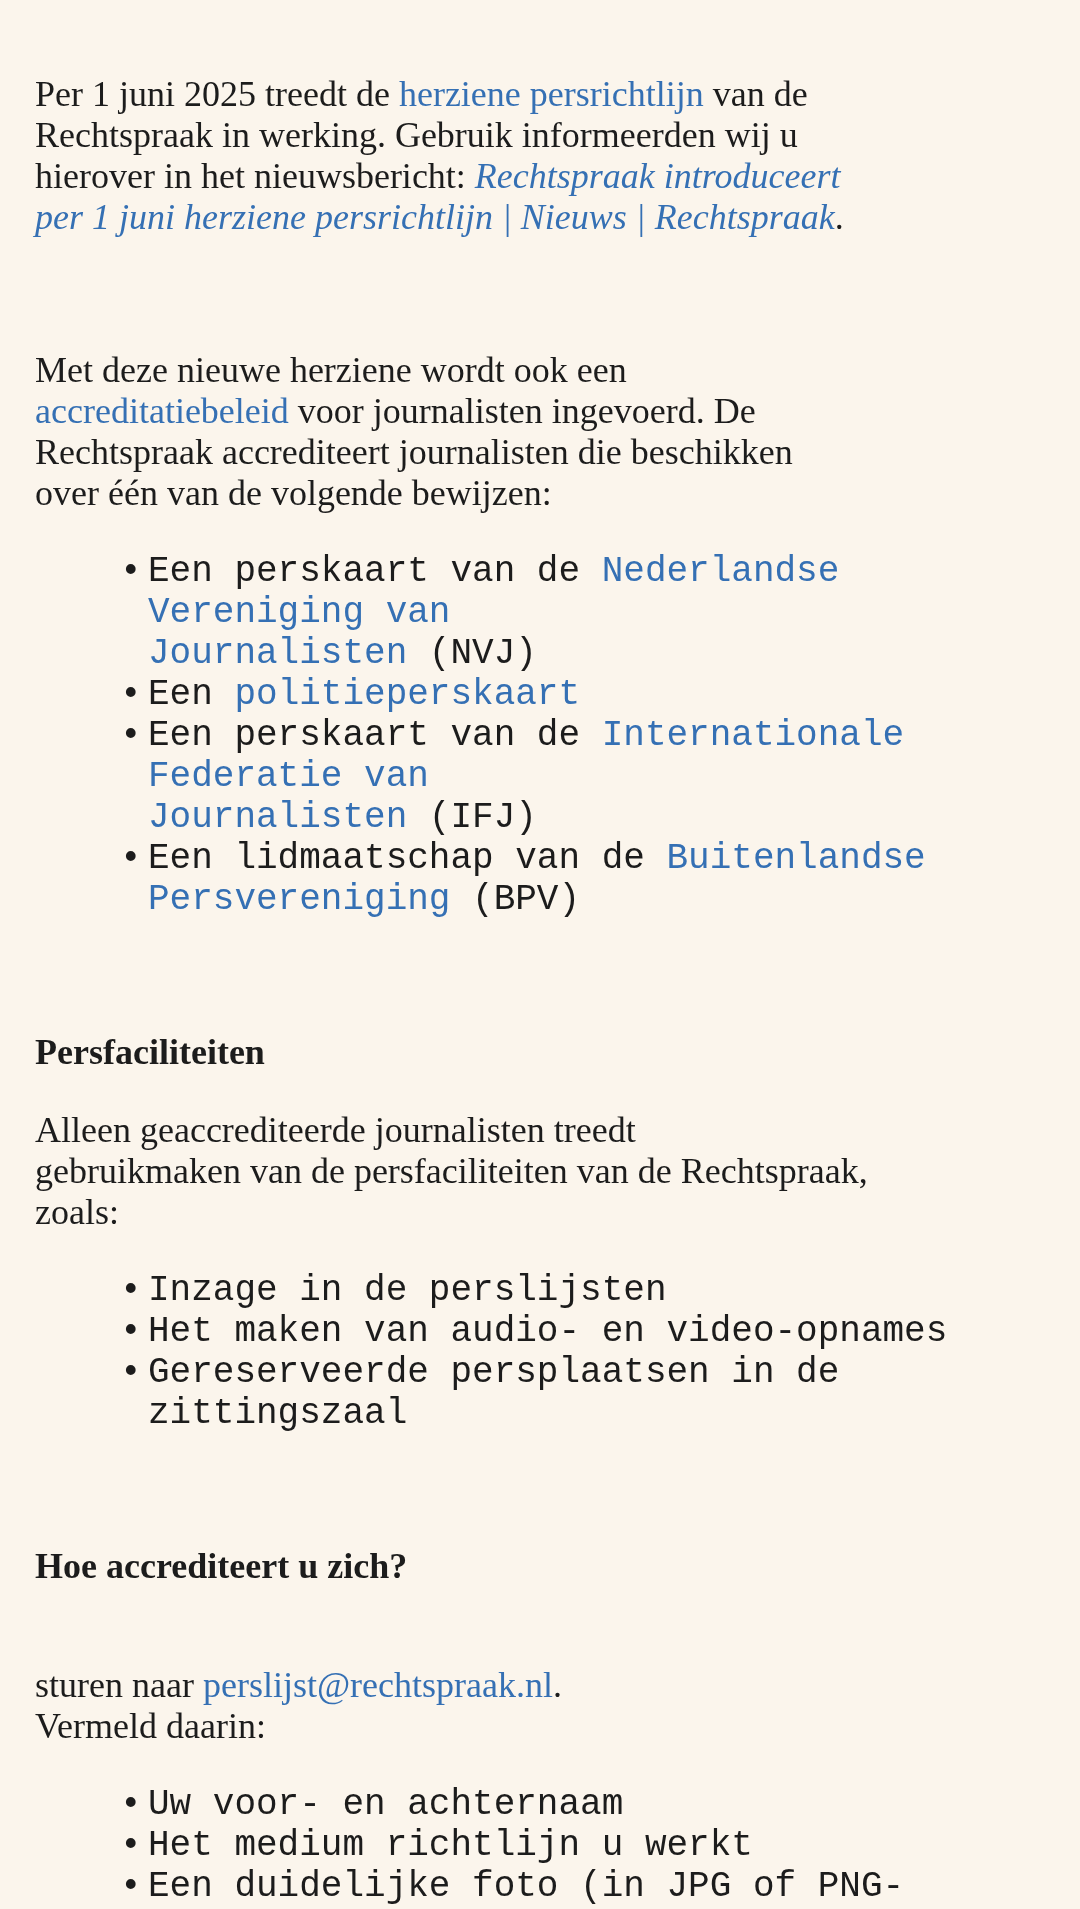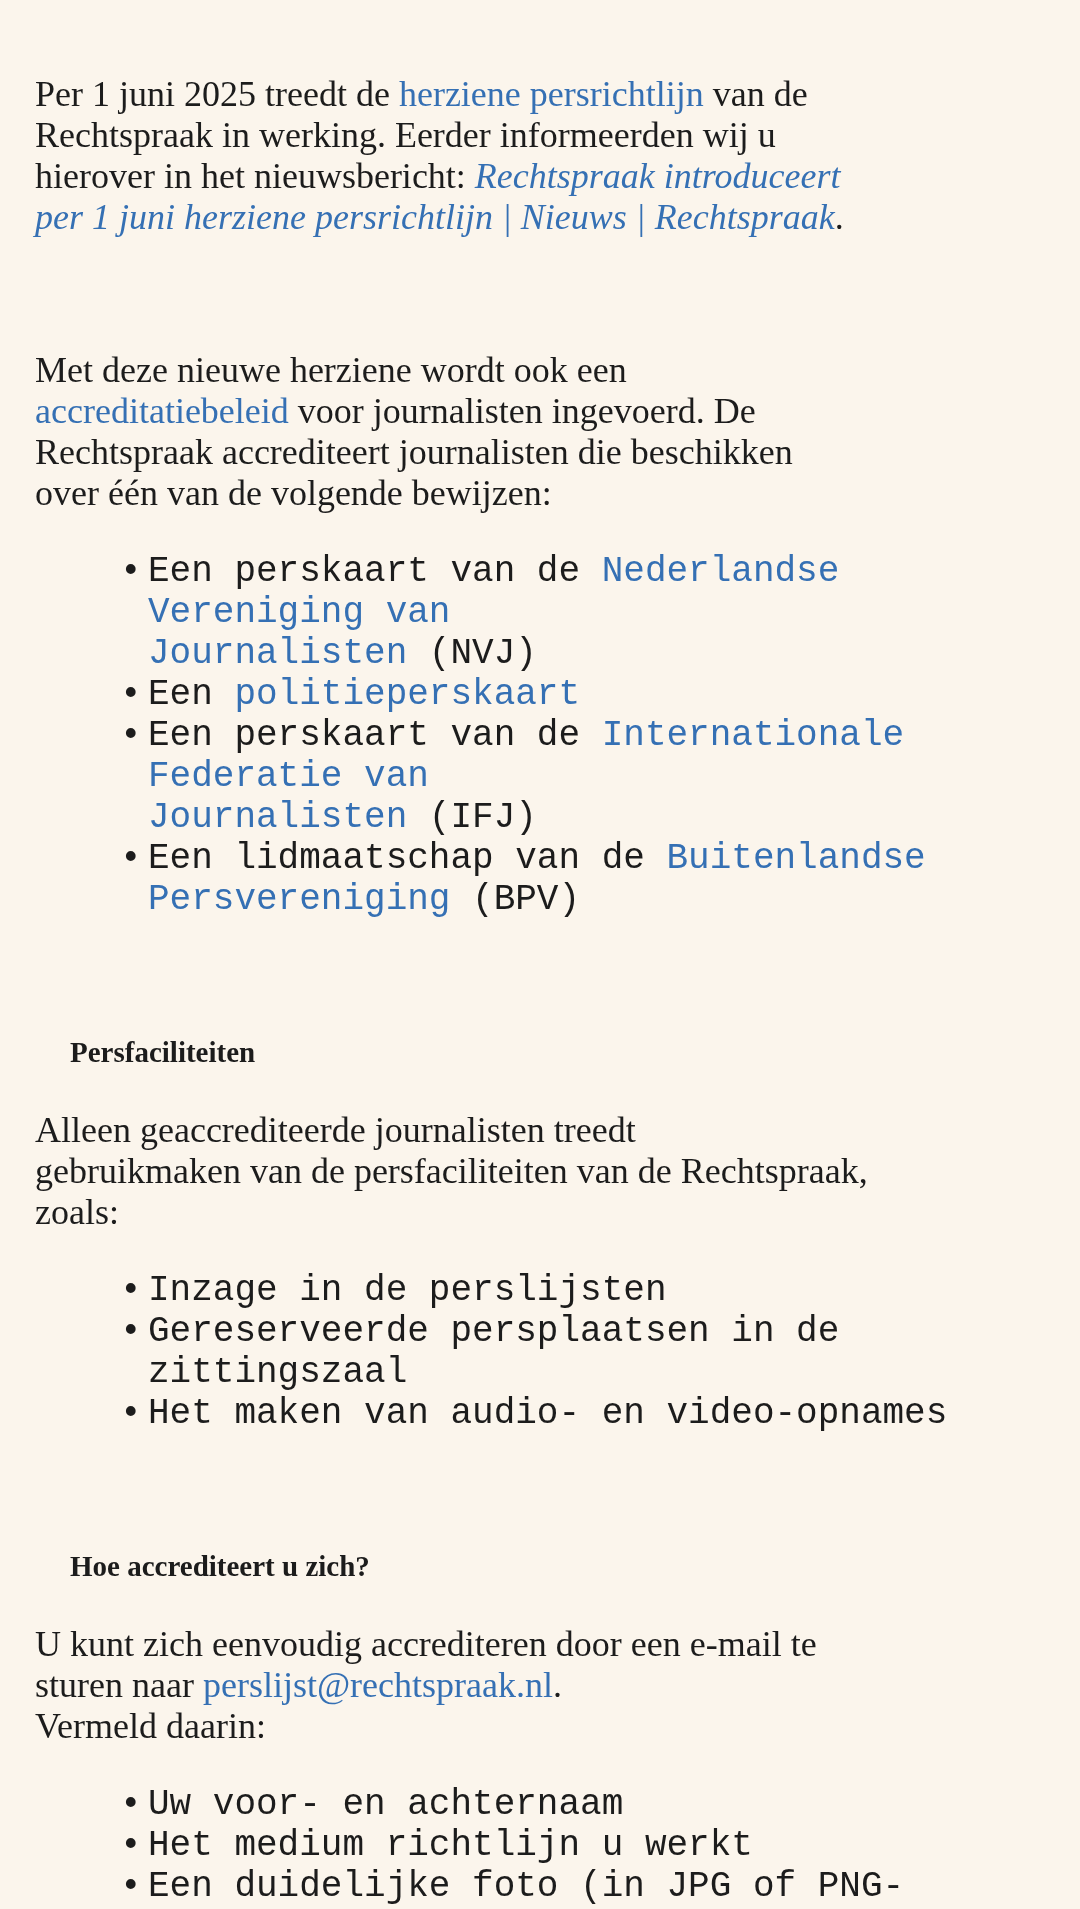--- a/index.html
+++ b/index.html
@@ -17,24 +17,23 @@
     font-family: "Liberation Serif", "DejaVu Serif", serif;
     font-size: 36px;
     line-height: 41px;
     padding: 74px 35px 40px 35px;
   }
   main { display: block; }
   p, h2, ul { margin: 0; }
   .mt-block { margin-top: 37px; }
   .mt-section { margin-top: 112px; }
   h2 {
-    font-size: 29px;
+    font-size: 36px;
     line-height: 41px;
     font-weight: bold;
-    margin-left: 35px;
   }
   ul {
     list-style: none;
     padding-left: 113px;
   }
   li { position: relative; font-family: Liberation Mono, monospace; }
   li::before {
     content: "\2022";
     position: absolute;
     left: -28px;
@@ -45,44 +44,44 @@
     text-decoration: none;
     cursor: pointer;
   }
   a.link-italic { font-style: italic; }
 </style>
 </head>
 <body>
 
 <main>
 
-  <p><span>Per 1 juni 2025 treedt de </span><a class="link">herziene persrichtlijn</a><span> van de</span><br><span>Rechtspraak in werking. Eerder informeerden wij u</span><br><span>hierover in het nieuwsbericht: </span><a class="link-italic">Rechtspraak introduceert</a><br><a class="link-italic">per 1 juni herziene persrichtlijn | Nieuws | Rechtspraak</a><span>.</span></p>
+  <p><span>Per 1 juni 2025 treedt de </span><a class="link">herziene persrichtlijn</a><span> van de</span><br><span>Rechtspraak in werking. Gebruik informeerden wij u</span><br><span>hierover in het nieuwsbericht: </span><a class="link-italic">Rechtspraak introduceert</a><br><a class="link-italic">per 1 juni herziene persrichtlijn | Nieuws | Rechtspraak</a><span>.</span></p>
 
   <p class="mt-section"><span>Met deze nieuwe herziene wordt ook een</span><br><a class="link">accreditatiebeleid</a><span> voor journalisten ingevoerd. De</span><br><span>Rechtspraak accrediteert journalisten die beschikken</span><br><span>over één van de volgende bewijzen:</span></p>
 
   <ul class="mt-block">
     <li><span>Een perskaart van de </span><a class="link">Nederlandse Vereniging van</a><br><a class="link">Journalisten</a><span> (NVJ)</span></li>
     <li><span>Een </span><a class="link">politieperskaart</a></li>
     <li><span>Een perskaart van de </span><a class="link">Internationale Federatie van</a><br><a class="link">Journalisten</a><span> (IFJ)</span></li>
     <li><span>Een lidmaatschap van de </span><a class="link">Buitenlandse</a><br><a class="link">Persvereniging</a><span> (BPV)</span></li>
   </ul>
 
   <h2 class="mt-section">Persfaciliteiten</h2>
 
   <p class="mt-block"><span>Alleen geaccrediteerde journalisten treedt</span><br><span>gebruikmaken van de persfaciliteiten van de Rechtspraak,</span><br><span>zoals:</span></p>
 
   <ul class="mt-block">
     <li><span>Inzage in de perslijsten</span></li>
+    <li><span>Het maken van audio- en video-opnames</span></li>
     <li><span>Gereserveerde persplaatsen in de zittingszaal</span></li>
-    <li><span>Het maken van audio- en video-opnames</span></li>
   </ul>
 
   <h2 class="mt-section">Hoe accrediteert u zich?</h2>
 
-  <p class="mt-block"><span>U kunt zich eenvoudig accrediteren door een e-mail te</span><br><span>sturen naar </span><a class="link">perslijst@rechtspraak.nl</a><span>.</span><br><span>Vermeld daarin:</span></p>
+  <p class="mt-block"><br><span>sturen naar </span><a class="link">perslijst@rechtspraak.nl</a><span>.</span><br><span>Vermeld daarin:</span></p>
 
   <ul class="mt-block">
     <li><span>Uw voor- en achternaam</span></li>
     <li><span>Het medium richtlijn u werkt</span></li>
     <li><span>Een duidelijke foto (in JPG of PNG-formaat) van de</span><br><span>voor- en achterzijde van uw geldige perskaart</span></li>
   </ul>
 
 </main>
 
 </body></html>

